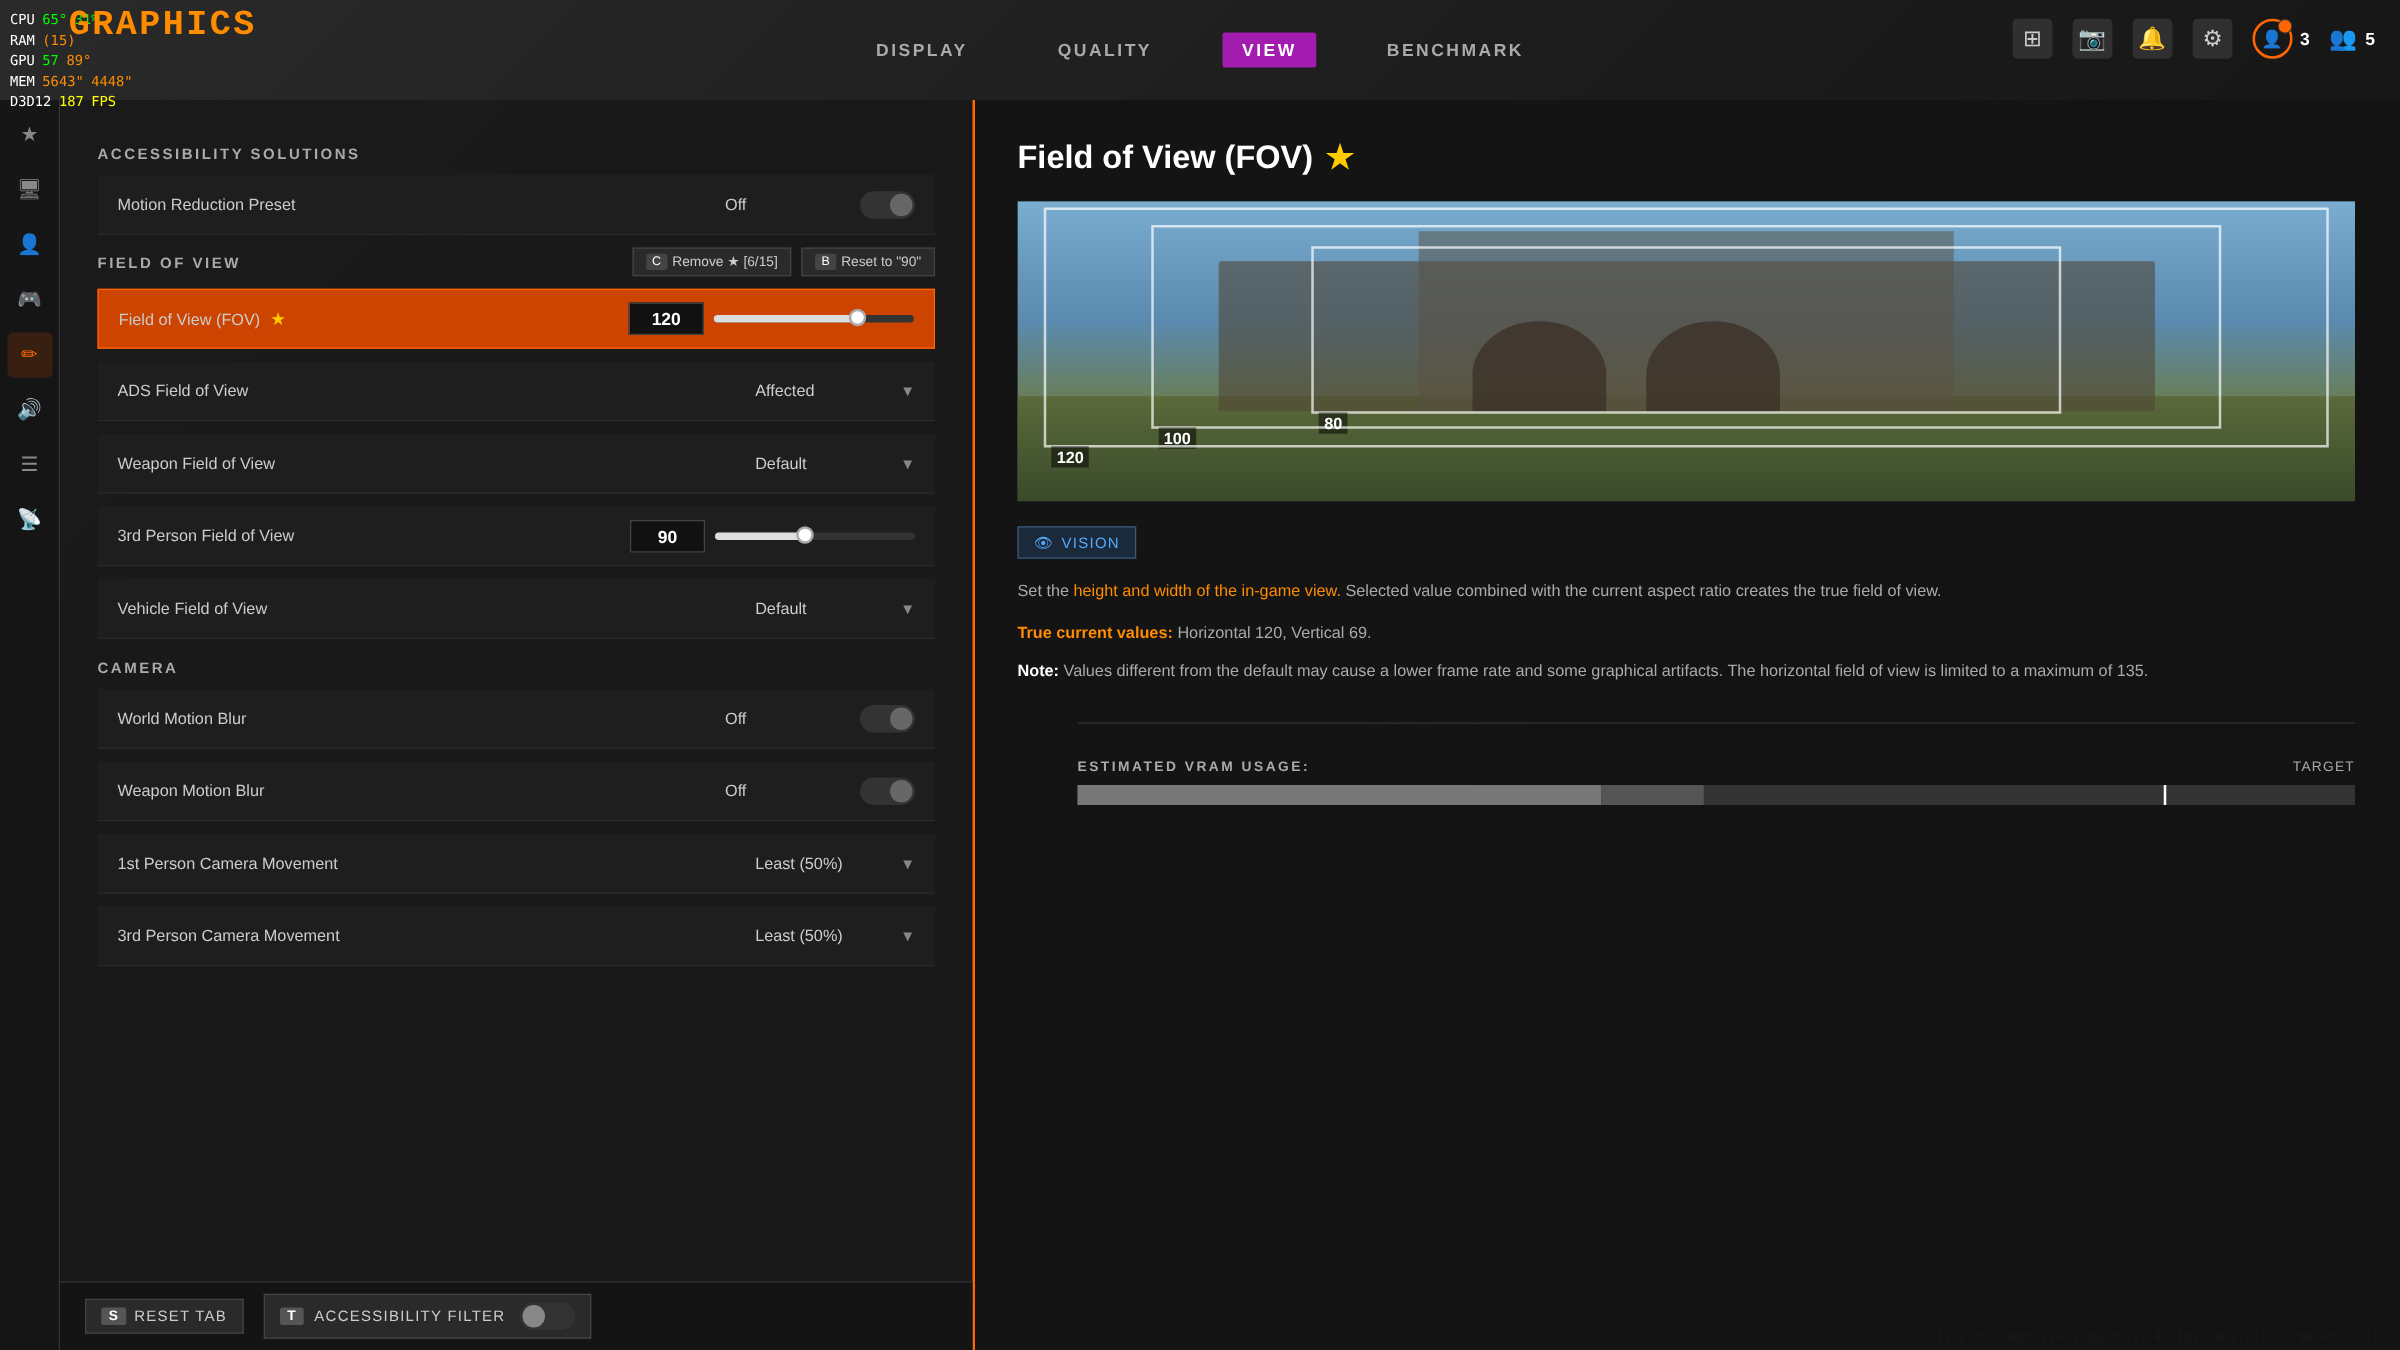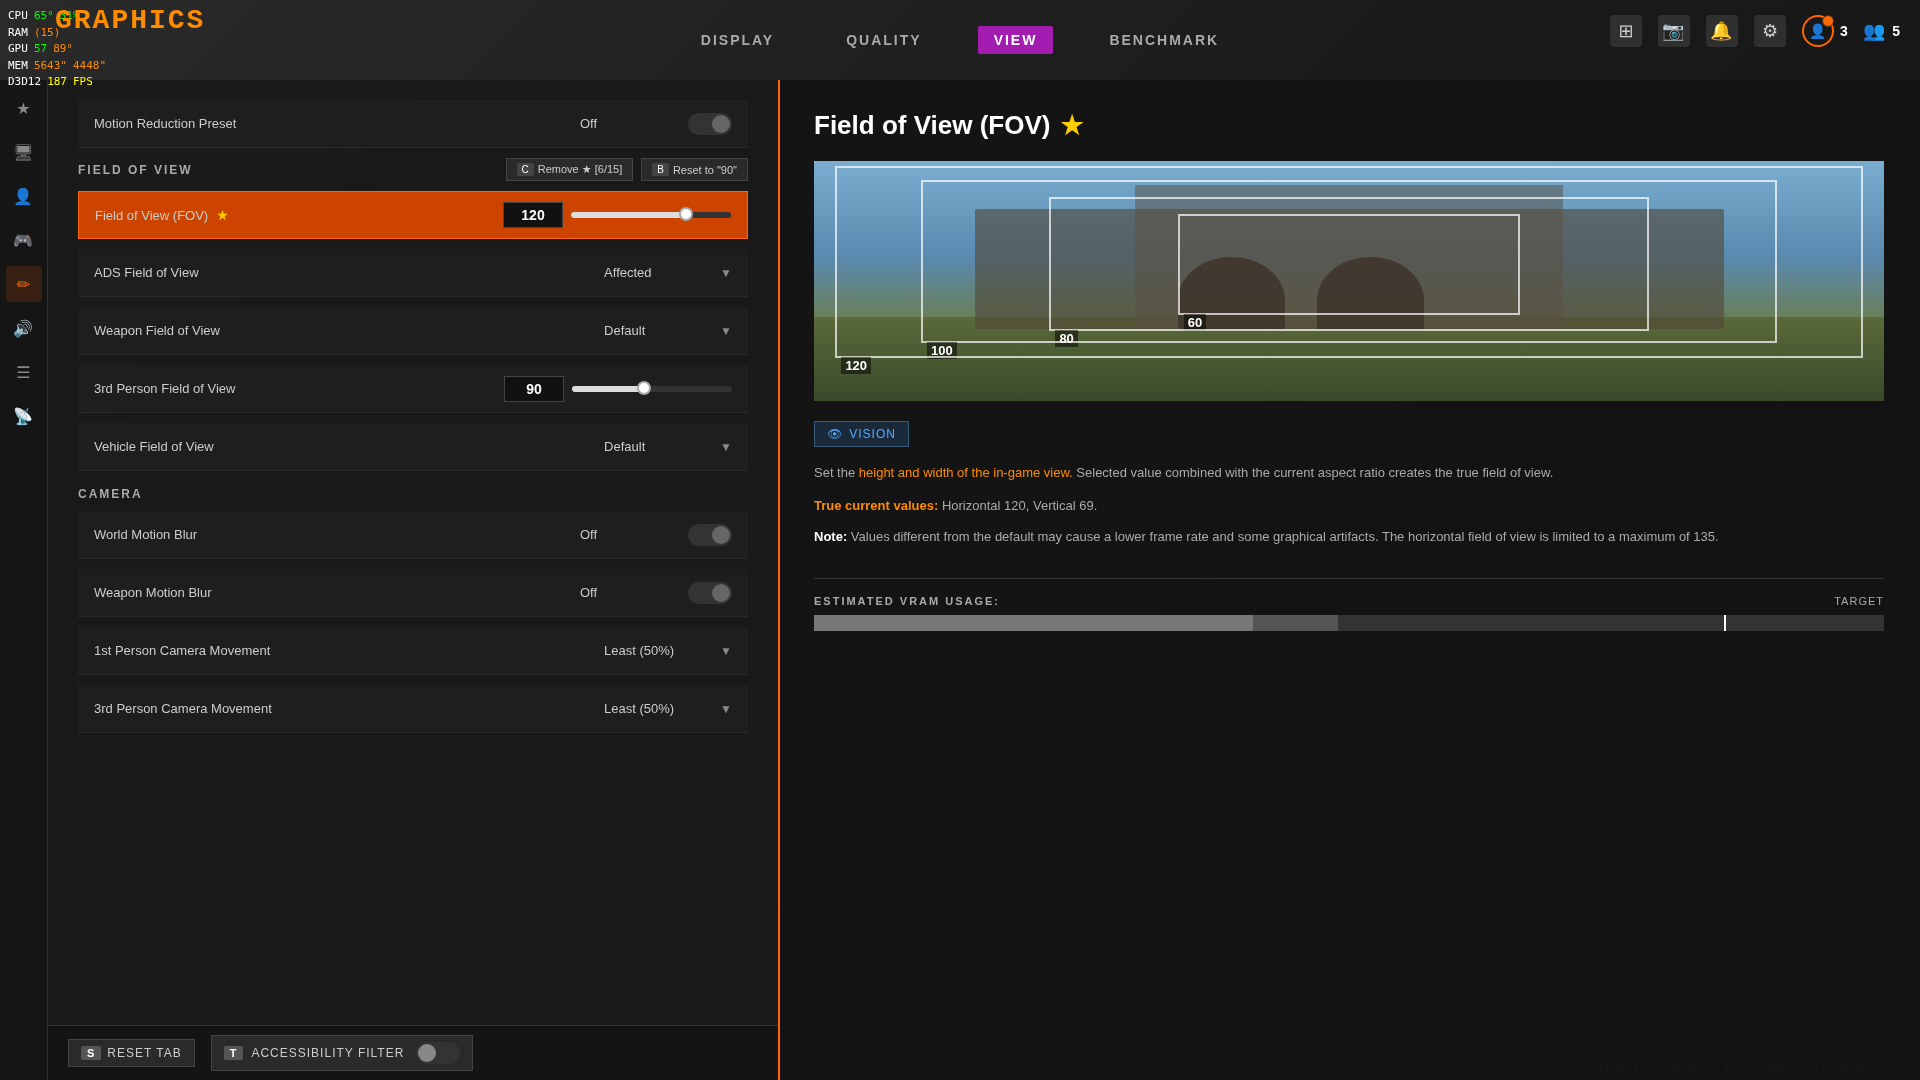--- a/index.html
+++ b/index.html
@@ -424,21 +424,22 @@
       font-size: 13px;
       color: #aaa;
       line-height: 1.6;
     }
     .note-text .bold { color: #fff; font-weight: bold; }
 
     
     .vram-section {
       margin-top: 30px;
       border-top: 1px solid #333;
-      padding-top: 16px;
+      padding-top: 29px;
+      margin-left: 48px;
     }
     .vram-header {
       display: flex;
       justify-content: space-between;
       align-items: center;
       margin-bottom: 8px;
     }
     .vram-title {
       font-size: 11px;
       font-weight: bold;
@@ -581,20 +582,21 @@
   <div class="sidebar-icon">👤</div>
   <div class="sidebar-icon">🎮</div>
   <div class="sidebar-icon active">✏</div>
   <div class="sidebar-icon">🔊</div>
   <div class="sidebar-icon">☰</div>
   <div class="sidebar-icon">📡</div>
 </div>
 
 <div class="settings-panel">
 
+  <div class="section-title">ACCESSIBILITY SOLUTIONS</div>
 
   <div class="setting-row">
     <div class="setting-label">Motion Reduction Preset</div>
     <div class="setting-value">
       <span class="dropdown-value">Off</span>
       <div class="toggle">
         <div class="toggle-knob"></div>
       </div>
     </div>
   </div>
@@ -729,23 +731,20 @@
     <div class="fov-diagram">
 
       <div style="position:absolute;bottom:0;left:0;right:0;height:35%;background:linear-gradient(180deg,#5a6a3a,#3a4a2a)"></div>
 
       <div style="position:absolute;bottom:30%;left:15%;width:70%;height:50%;background:rgba(80,70,55,0.6);border-radius:2px"></div>
       <div style="position:absolute;bottom:30%;left:30%;width:40%;height:60%;background:rgba(90,80,65,0.5)"></div>
 
       <div style="position:absolute;bottom:30%;left:34%;width:10%;height:30%;background:rgba(60,50,40,0.8);border-radius:50% 50% 0 0 / 60% 60% 0 0"></div>
       <div style="position:absolute;bottom:30%;left:47%;width:10%;height:30%;background:rgba(60,50,40,0.8);border-radius:50% 50% 0 0 / 60% 60% 0 0"></div>
 
-      <div class="fov-box" style="left:34%;top:22%;width:32%;height:42%">
-        <div class="fov-label" style="bottom:-18px;left:4px">60</div>
-      </div>
       <div class="fov-box" style="left:22%;top:15%;width:56%;height:56%">
         <div class="fov-label" style="bottom:-18px;left:4px">80</div>
       </div>
       <div class="fov-box" style="left:10%;top:8%;width:80%;height:68%">
         <div class="fov-label" style="bottom:-18px;left:4px">100</div>
       </div>
       <div class="fov-box" style="left:2%;top:2%;width:96%;height:80%">
         <div class="fov-label" style="bottom:-18px;left:4px">120</div>
       </div>
     </div>

